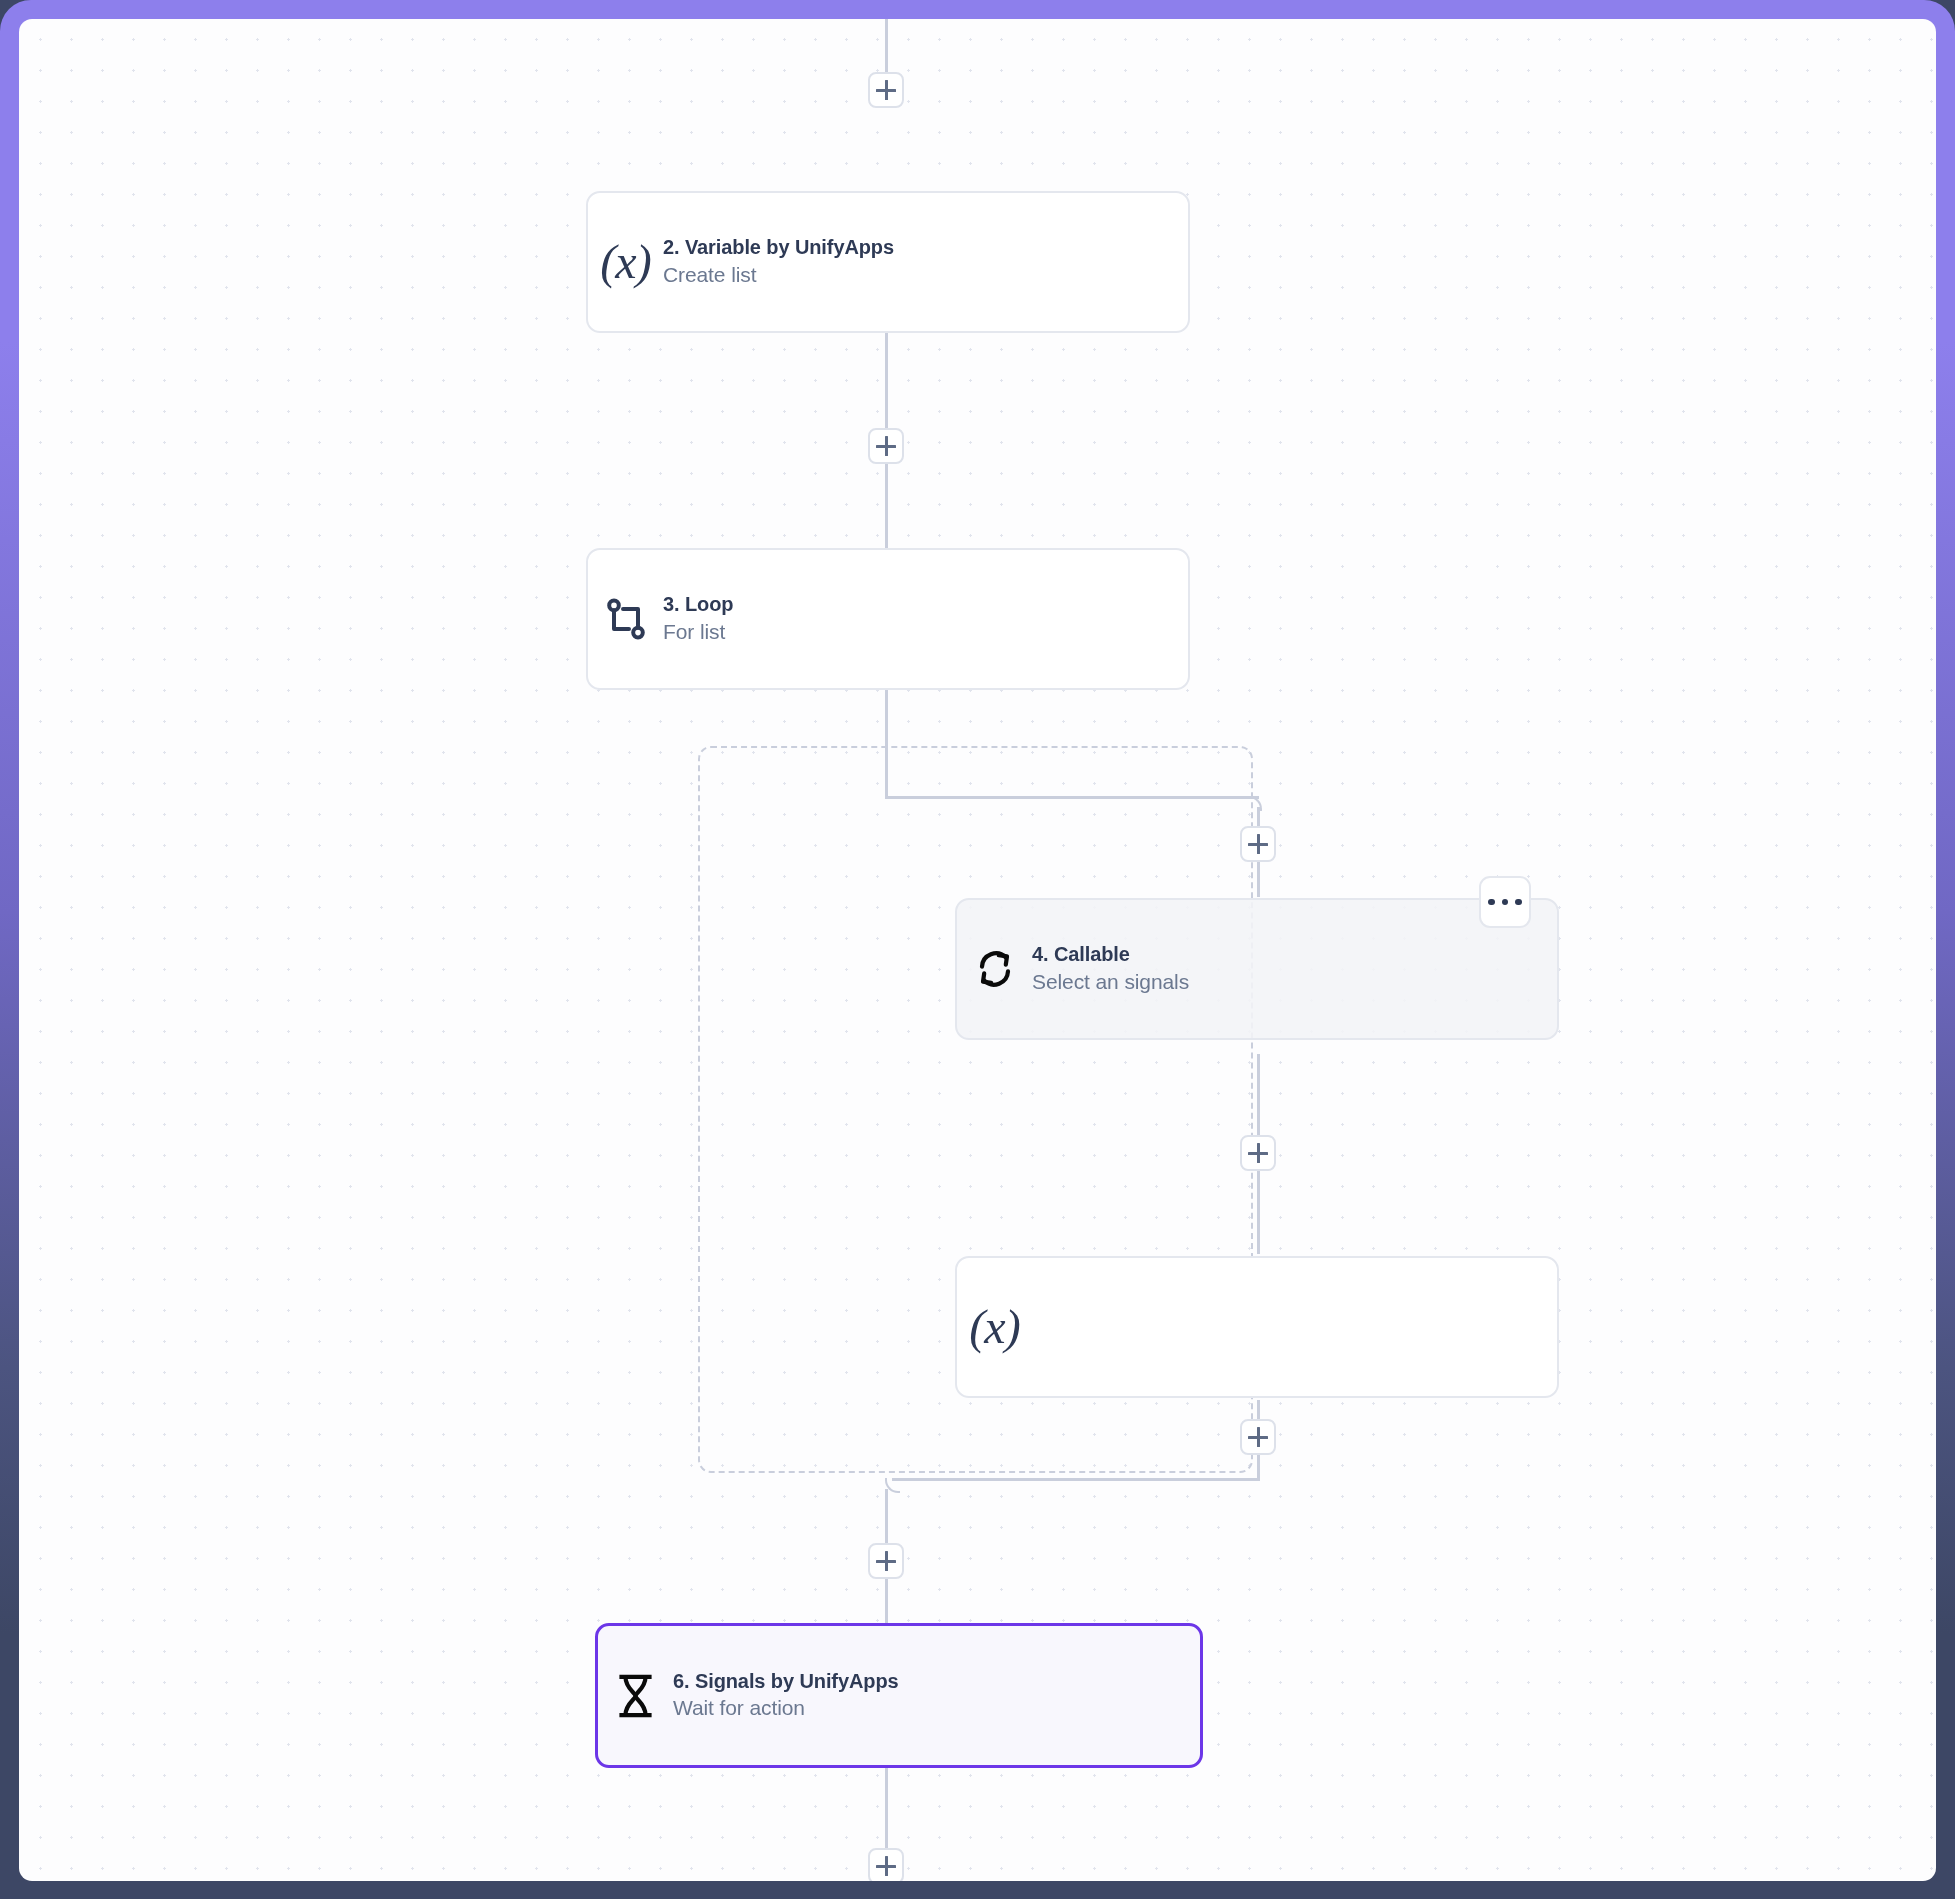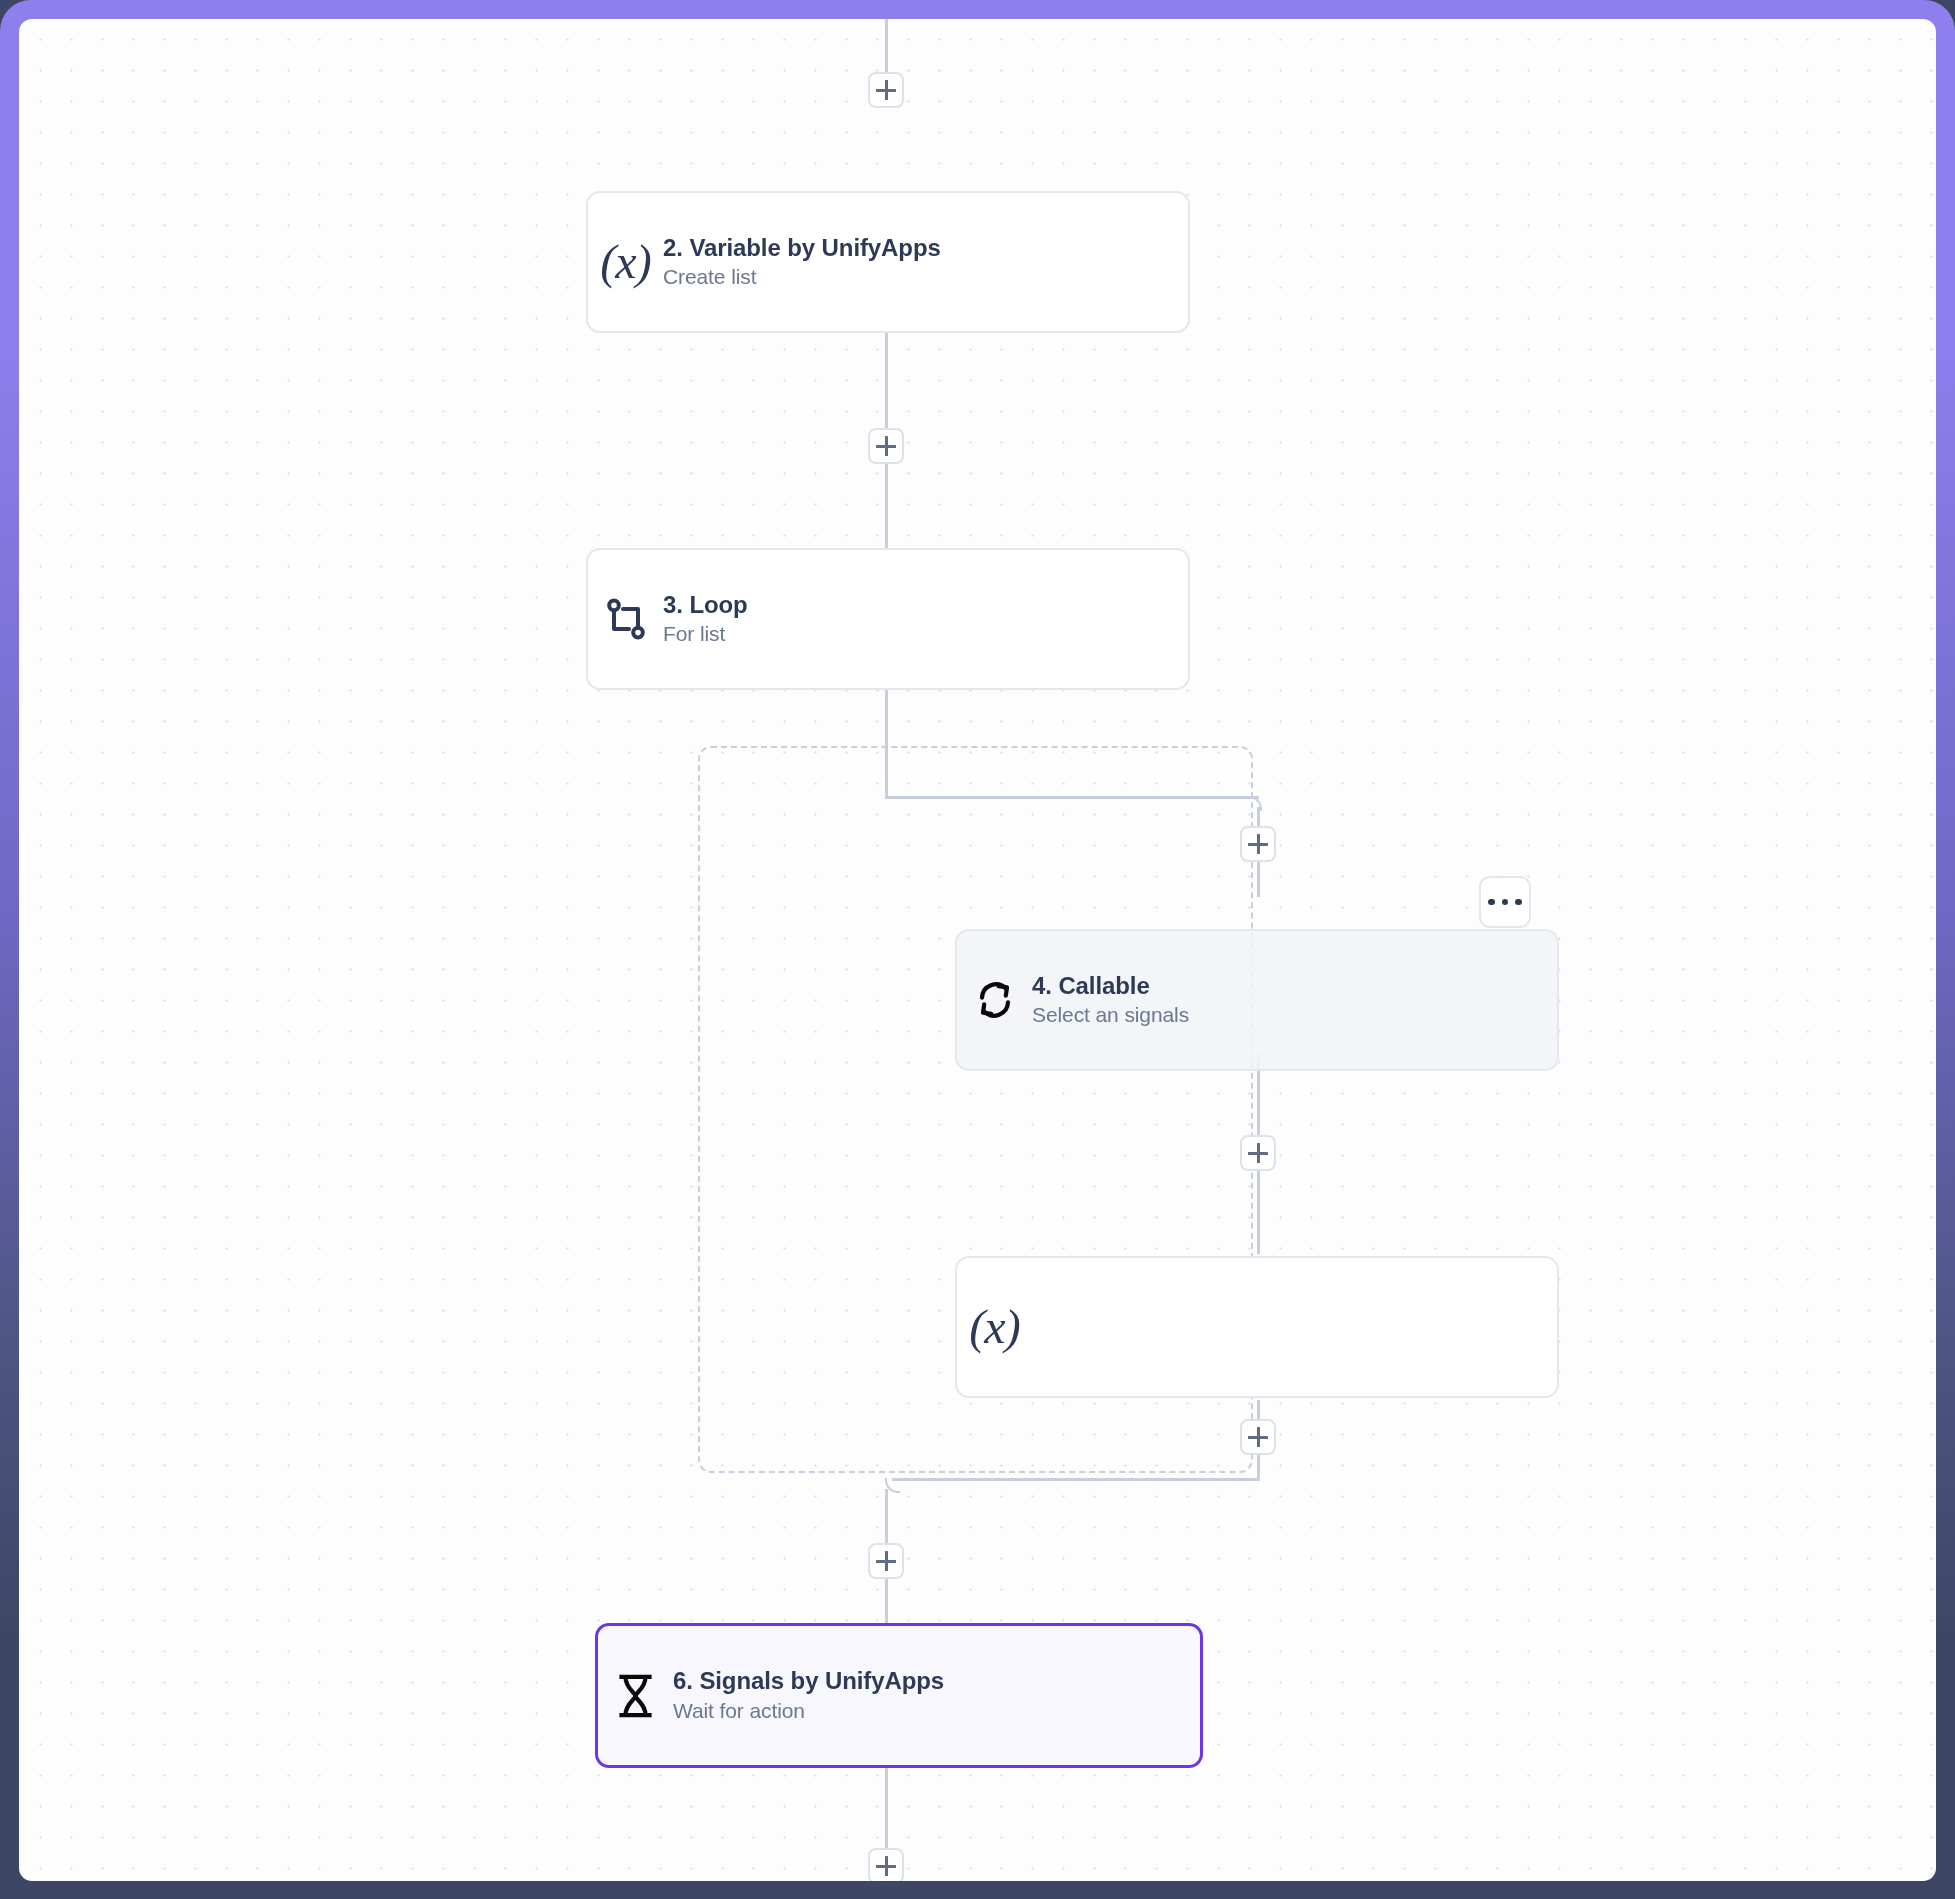--- a/index.html
+++ b/index.html
@@ -103,42 +103,41 @@
     align-items: center;
     cursor: pointer;
   }
   .node.plain {
     background: #FFFFFF;
     border: 2px solid #E4E7EE;
   }
   .node.muted {
     background: rgba(243,244,247,0.88);
     border: 2px solid #E4E7EE;
-    margin-top: 31px;
   }
   .node.selected {
     background: #F8F7FD;
     border: 3.5px solid #6C36E8;
     margin-left: 12px;
   }
   .node-icon {
     width: 75px;
     min-width: 75px;
     display: flex;
     align-items: center;
     justify-content: center;
   }
   .node-text {
     display: flex;
     flex-direction: column;
     justify-content: center;
     gap: 3px;
   }
   .node-title {
-    font-size: 24px;
+    font-size: 20px;
     font-weight: bold;
     color: #2E3A55;
     line-height: 1.18;
     letter-spacing: -0.1px;
     white-space: nowrap;
   }
   .node-sub {
     font-size: 21px;
     font-weight: normal;
     color: #6B7890;

